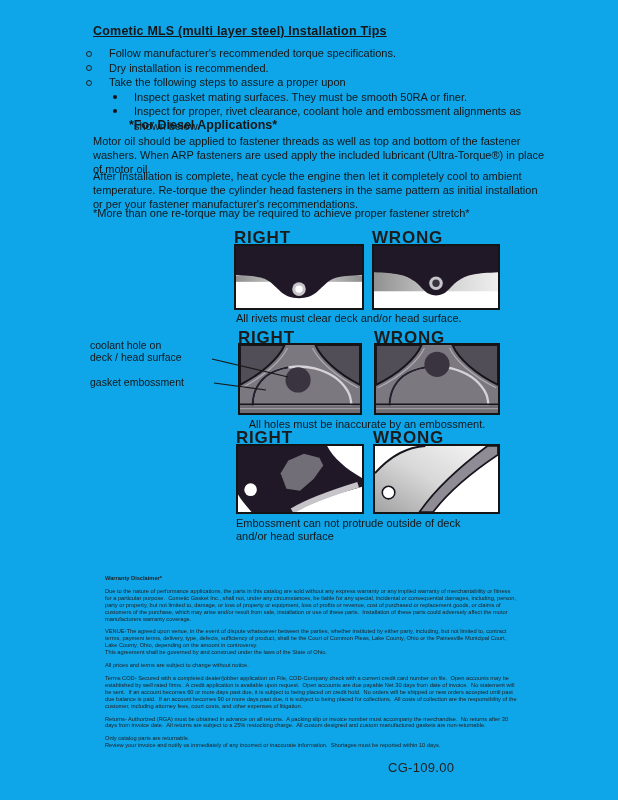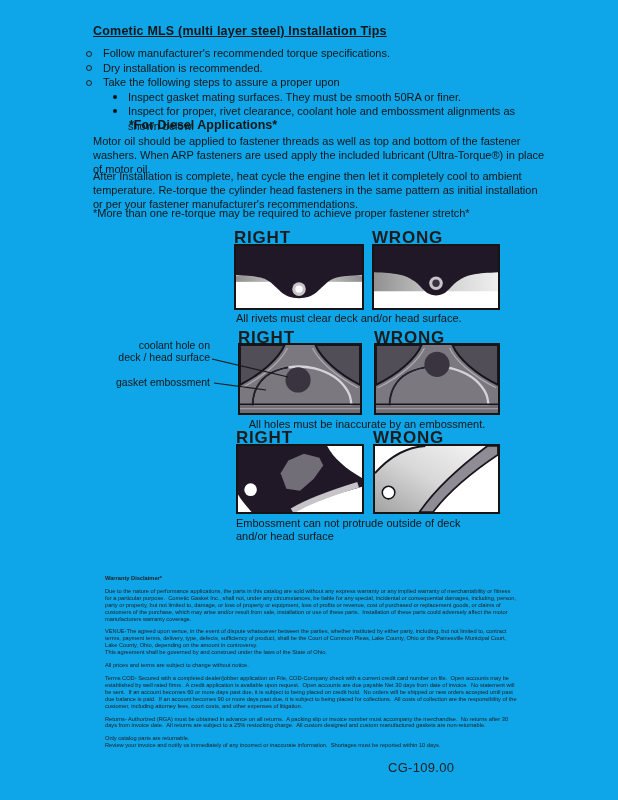--- a/index.html
+++ b/index.html
@@ -3,36 +3,36 @@
 <meta charset="utf-8">
 <style>
   html,body{margin:0;padding:0;background:#fff;}
   .page{position:relative;width:618px;height:800px;background:#0ea5e9;overflow:hidden;
         font-family:"Liberation Sans", sans-serif;color:#161616;}
   .abs{position:absolute;}
 
   
   .doc-title{left:93px;top:24px;font-size:12.5px;font-weight:bold;text-decoration:underline;letter-spacing:.2px;}
   .tips{left:86px;top:46px;width:460px;font-size:11px;line-height:14.5px;}
-  .tip-row{display:flex;align-items:flex-start;gap:11px;}
+  .tip-row{display:flex;align-items:flex-start;gap:17px;}
   .tip-row.sub{margin-left:27px;}
   .marker-open{flex:0 0 auto;width:4px;height:4px;border:1px solid #222;border-radius:50%;margin-top:4.5px;}
   .marker-solid{flex:0 0 auto;width:4px;height:4px;background:#111;border-radius:50%;margin-top:5px;}
   .diesel-h{left:93px;top:118px;font-size:12.5px;font-weight:bold;margin-left:36px;}
   .para{left:93px;width:452px;font-size:11px;line-height:14px;white-space:pre-wrap;}
   .p1{top:134px;}
   .p2{top:169px;}
   .p3{top:206px;}
 
   
   .dg-header{font-size:17px;font-weight:600;letter-spacing:.8px;text-align:left;color:#1c1c1c;}
   .dbox{box-sizing:border-box;border:2px solid #141414;background:#fff;}
   .dbox svg{display:block;width:100%;height:100%;}
   .caption{font-size:11px;line-height:12.5px;color:#161616;}
-  .side-label{font-size:10.5px;line-height:11.5px;text-align:right;color:#161616;}
+  .side-label{font-size:10.5px;line-height:11.5px;text-align:left;color:#161616;}
   .leader-overlay{left:0;top:0;width:618px;height:800px;pointer-events:none;}
 
   
   .disclaimer{left:105px;top:575px;width:412px;font-size:5.7px;line-height:6.9px;color:#222;}
   .disclaimer .dh{font-weight:bold;margin:0 0 6px 0;}
   .disclaimer p{margin:0 0 6px 0;white-space:pre-wrap;}
   .disclaimer .tight{margin:0;}
   .pagenum{left:388px;top:760px;font-size:13px;letter-spacing:.3px;color:#222;}
 </style>
 </head>

